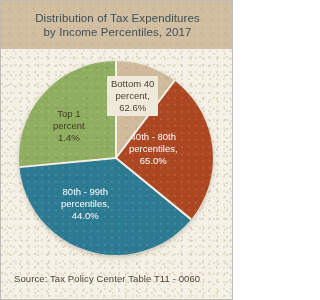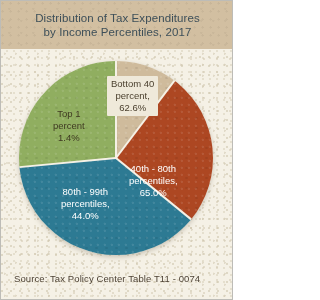--- a/index.html
+++ b/index.html
@@ -111,21 +111,20 @@
     top: 27px;
     color: #4a3f2d;
     background: #efe9da;
     padding: 2px 4px;
     border-radius: 1px;
   }
   #label-40-80 {
     left: 128px;
     top: 82px;
     color: #ffffff;
-    margin-top: 32px;
   }
   #label-80-99 {
     left: 60px;
     top: 137px;
     color: #ffffff;
     text-align: center;
   }
   #label-top1 {
     left: 44px;
     top: 59px;
@@ -189,15 +188,15 @@
     </div>
 
     <div class="pie-label" id="label-top1">
       <span class="ln">Top 1</span>
       <span class="ln">percent</span>
       <span class="ln">1.4%</span>
     </div>
 
   </div>
 
-  <div id="source-note">Source: Tax Policy Center Table T11 - 0074</div>
+  <div id="source-note">Source: Tax Policy Center Table T11 - 0060</div>
 
 </div>
 
 </body></html>

